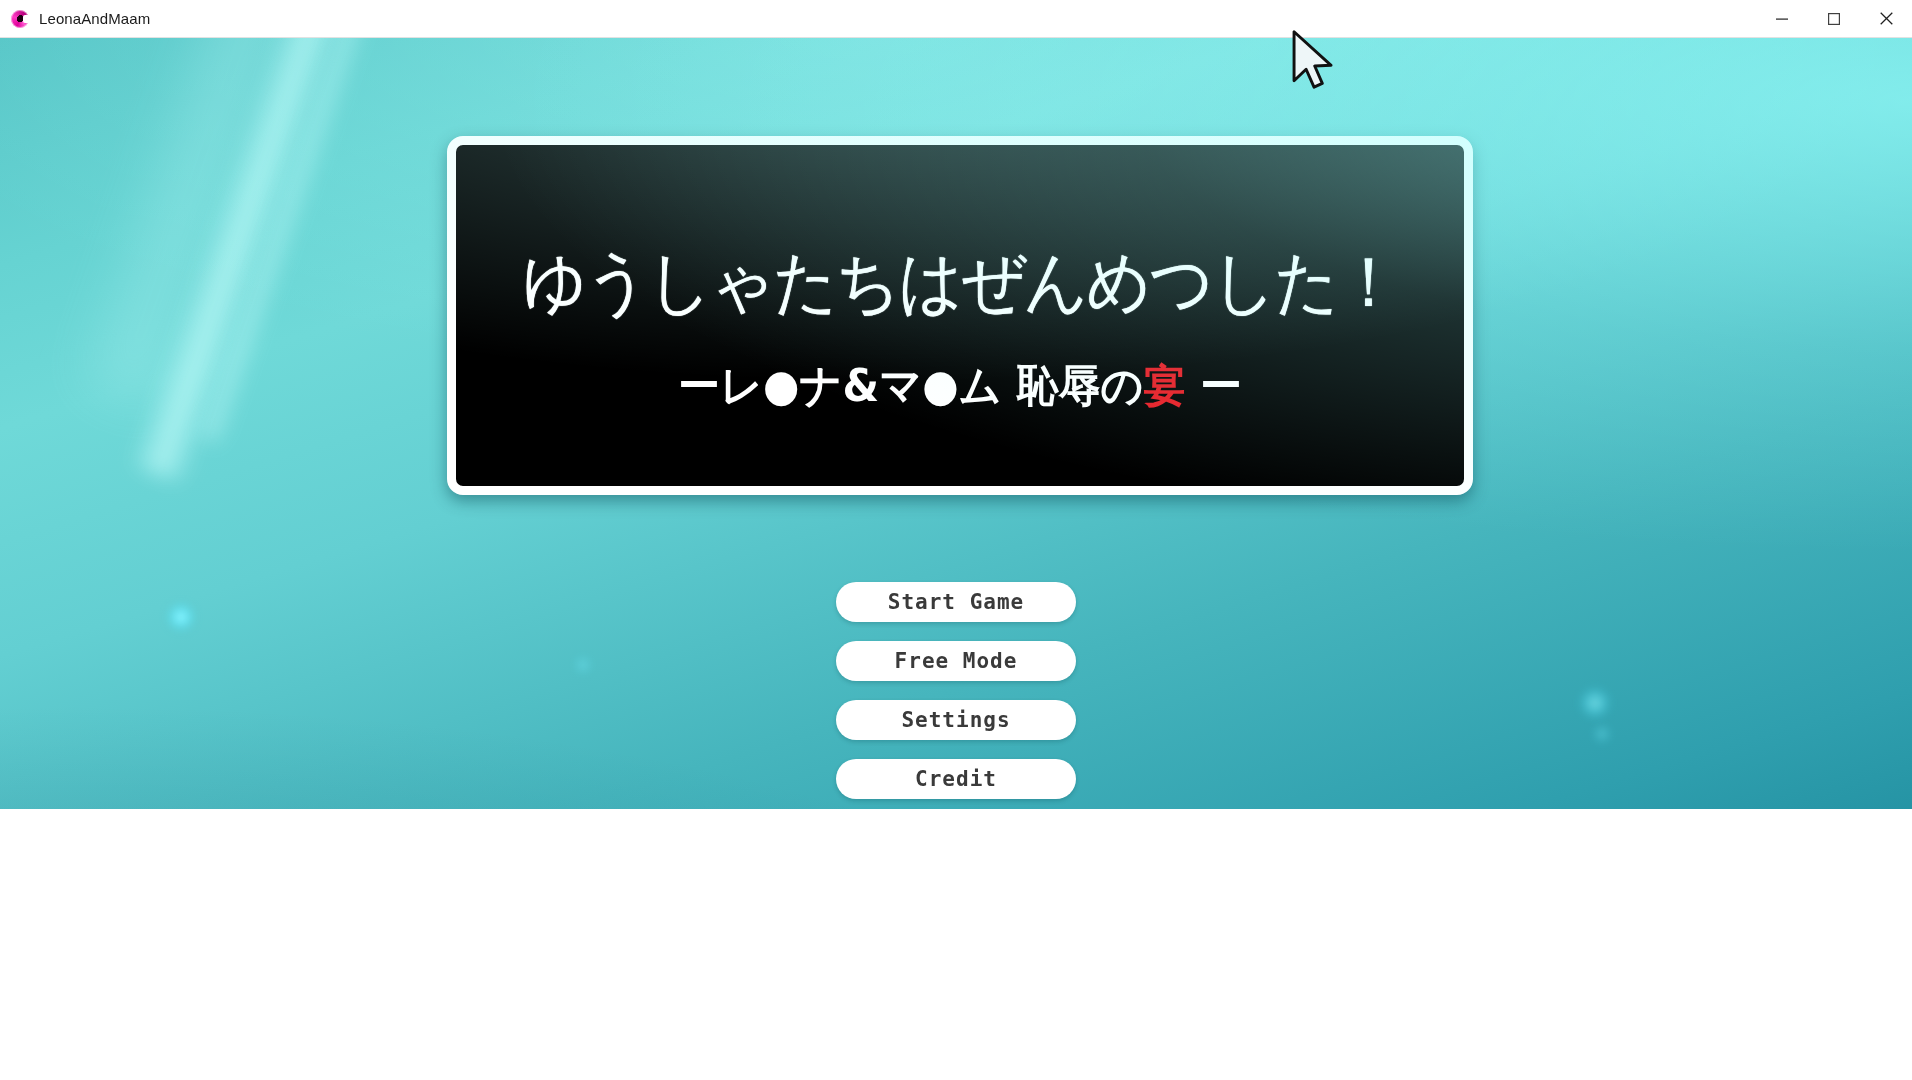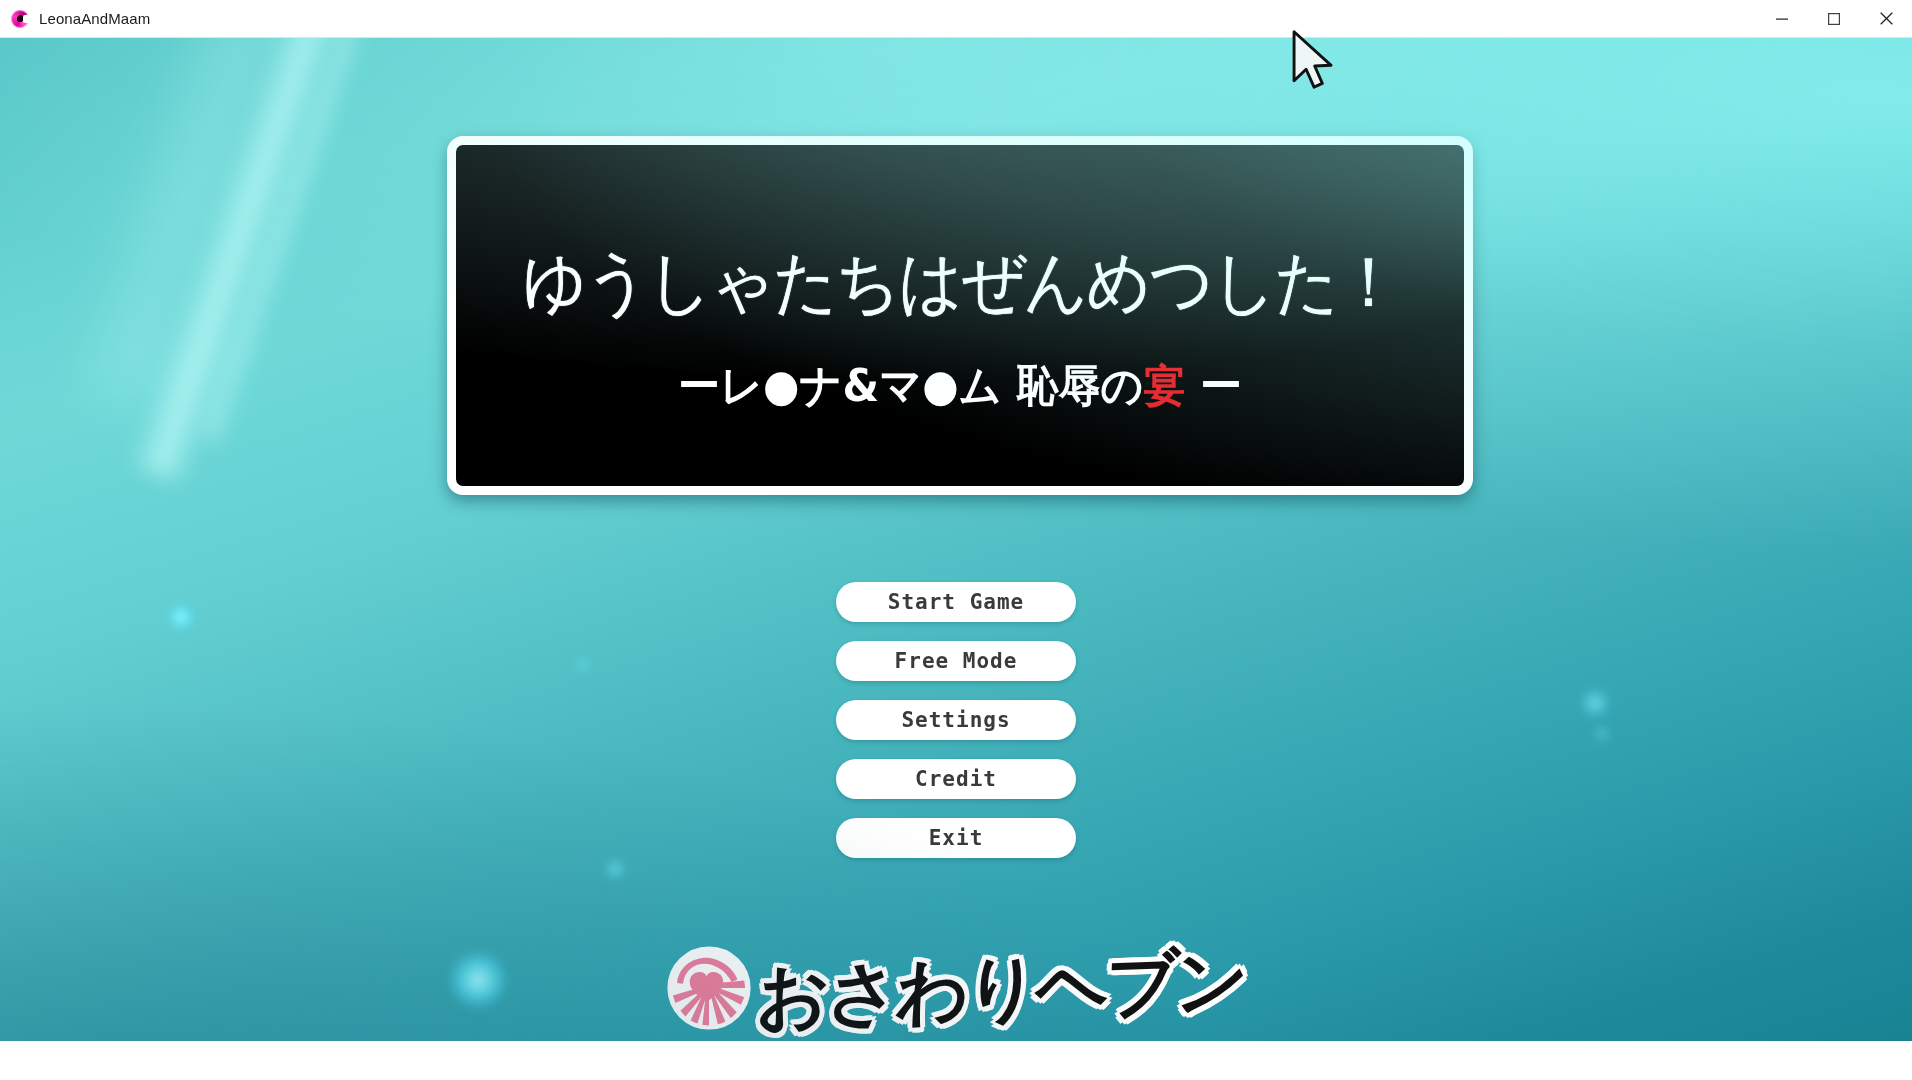--- a/index.html
+++ b/index.html
@@ -3,21 +3,21 @@
 <meta charset="utf-8">
 <style>
   * { margin:0; padding:0; box-sizing:border-box; }
   html, body {
     width:1912px; height:1080px; overflow:hidden;
     font-family:"DejaVu Sans", sans-serif;
     background:#fff;
   }
 
   
-  #window { position:relative; width:1912px; height:1041px; overflow:hidden; }
+  #window { position:relative; width:1912px; height:809px; overflow:hidden; }
 
   #titlebar {
     position:absolute; top:0; left:0; width:1912px; height:38px;
     background:#ffffff;
     border-bottom:1px solid #e2e2e2;
     display:flex; align-items:center;
     z-index:40;
   }
   #app-icon {
     width:20px; height:20px; margin-left:10px; margin-right:9px;

